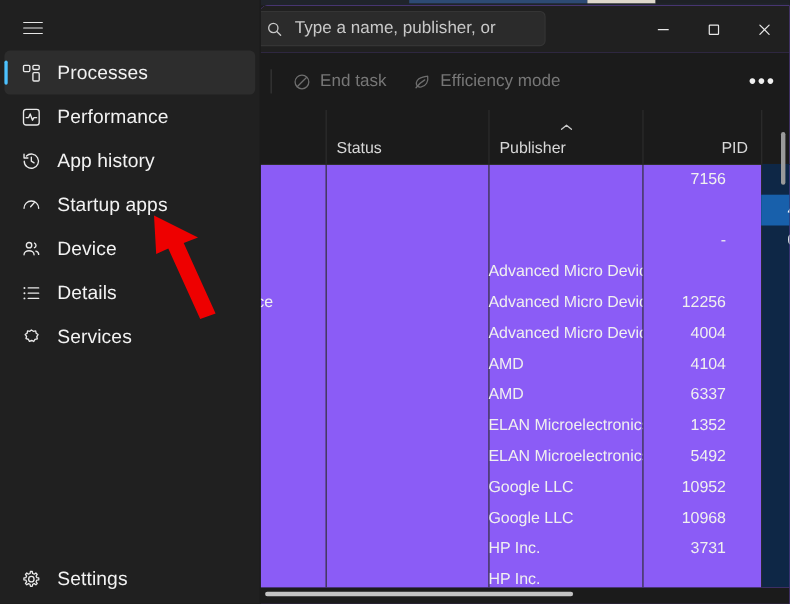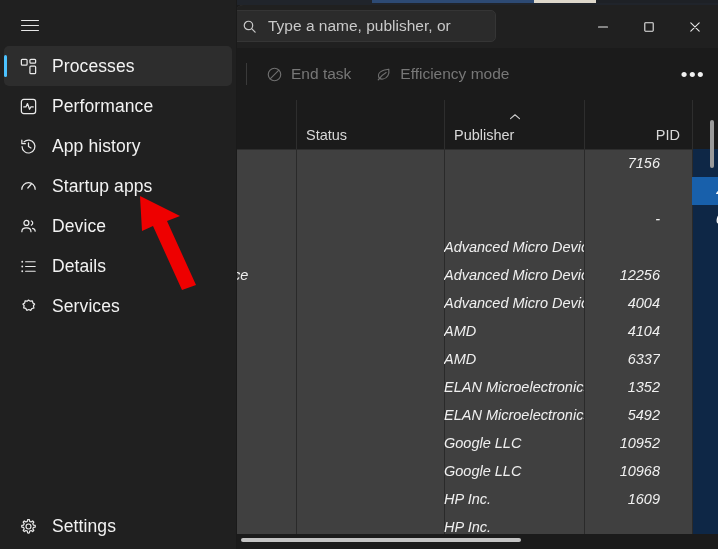--- a/index.html
+++ b/index.html
@@ -36,21 +36,21 @@
   .navitem .pill{position:absolute;left:0px;top:9px;width:3px;height:22px;
                  border-radius:2px;background:#4cc2ff;display:none;}
   .navitem.selected .pill{display:block;}
   .navicon{width:48px;min-width:48px;display:flex;align-items:center;justify-content:center;
            color:#e9e9e9;}
   .navlabel{font-size:17.5px;color:#f2f2f2;letter-spacing:.1px;white-space:nowrap;}
 
   .settings-item{position:absolute;left:0;top:506px;width:236px;}
 
   
-  .pane{position:absolute;left:236px;top:5px;width:482px;height:544px;background:#404040;
+  .pane{position:absolute;left:236px;top:5px;width:482px;height:544px;background:#8b5cf6;
         border-top-left-radius:7px;overflow:hidden;}
 
   
   .titlebar{position:absolute;left:0;top:0;width:482px;height:43px;background:#202020;}
   .searchbox{position:absolute;left:-6px;top:5px;width:266px;height:32px;background:#2b2b2b;
              border:1px solid #353535;border-radius:5px;display:flex;align-items:center;
              padding-left:10px;box-sizing:border-box;cursor:text;}
   .search-icon{width:17px;height:17px;margin-right:10px;color:#c8c8c8;flex:0 0 auto;
                display:flex;align-items:center;justify-content:center;}
   .search-ph{font-size:15.5px;color:#c9c9c9;white-space:nowrap;overflow:hidden;}
@@ -77,21 +77,21 @@
   
   .table{position:absolute;left:0;top:95px;width:482px;height:449px;}
   .thead{position:absolute;left:0;top:0;width:482px;height:49px;background:#1b1b1b;
          border-bottom:1px solid #2e2e2e;}
   .th{position:absolute;top:0;height:49px;box-sizing:border-box;border-left:1px solid #2e2e2e;}
   .th .thtxt{position:absolute;bottom:6px;font-size:14.5px;color:#d8d8d8;white-space:nowrap;}
   .th .sortchev{position:absolute;top:7px;left:50%;margin-left:-6px;color:#c9c9c9;}
 
   .tbody{position:absolute;left:0;top:49px;width:482px;height:385px;overflow:hidden;}
   .cpucol-bg{position:absolute;left:456px;top:0;width:90px;height:385px;background:#0e2746;}
-  .row{position:absolute;left:0;width:482px;height:28px;font-style:italic;}
+  .row{position:absolute;left:0;width:482px;height:28px;}
   .row.selected .cpucell{background:#1860ab;}
   .cell{position:absolute;top:0;height:28px;line-height:28px;font-size:14.5px;color:#f0f0f0;
         white-space:nowrap;overflow:hidden;}
   .c-name{left:-28px;width:60px;}
   .c-status{left:60px;width:100px;}
   .c-pub{left:208px;width:140px;}
   .c-pid{left:348px;width:76px;text-align:right;}
   .cpucell{position:absolute;left:456px;top:0;width:90px;height:28px;line-height:28px;
            font-size:14.5px;color:#ffffff;text-align:right;padding-right:33px;
            box-sizing:border-box;}
@@ -405,21 +405,21 @@
               <div class="cell c-name"></div>
               <div class="cell c-status"></div>
               <div class="cell c-pub">Google LLC</div>
               <div class="cell c-pid">10968</div>
               <div class="cpucell">0%</div>
             </div>
             <div class="row" style="top: 336px;">
               <div class="cell c-name"></div>
               <div class="cell c-status"></div>
               <div class="cell c-pub">HP Inc.</div>
-              <div class="cell c-pid">1609</div>
+              <div class="cell c-pid">3731</div>
               <div class="cpucell">0%</div>
             </div>
             <div class="row" style="top: 364px;">
               <div class="cell c-name"></div>
               <div class="cell c-status"></div>
               <div class="cell c-pub">HP Inc.</div>
               <div class="cpucell">0%</div>
             </div>
           </div>
       </div>

